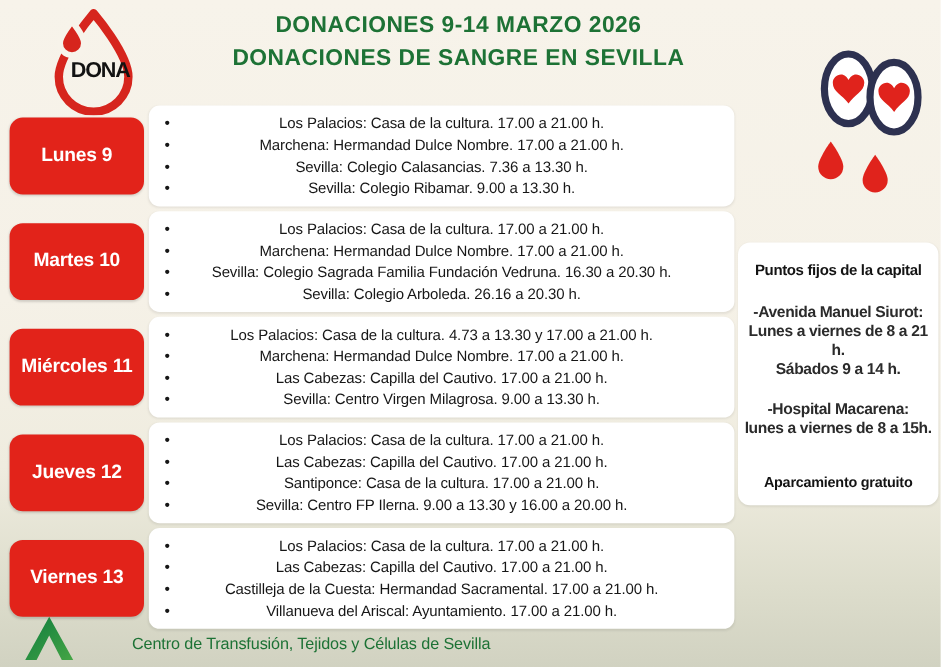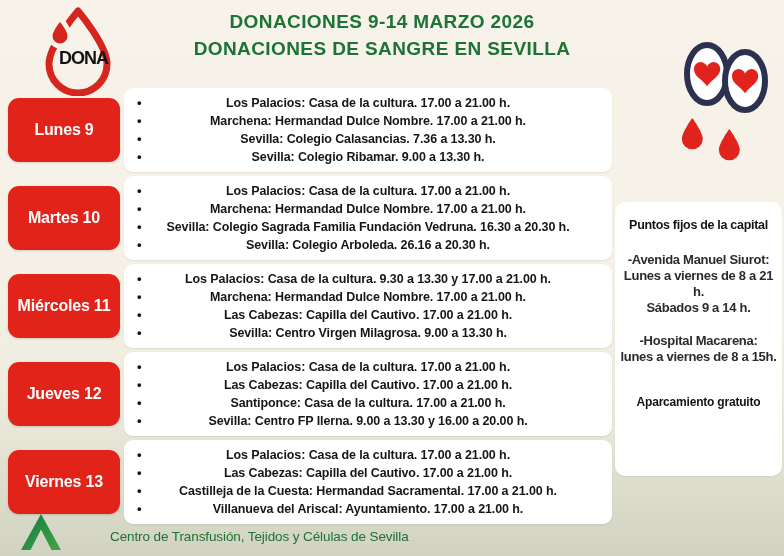--- a/index.html
+++ b/index.html
@@ -28,28 +28,28 @@
     box-shadow:0 1px 2px rgba(0,0,0,.15);
   }
   .day-box{
     flex:1;margin-left:4px;height:100%;background:#ffffff;border-radius:9px;
     display:flex;flex-direction:column;justify-content:space-evenly;
     padding:4px 8px;box-sizing:border-box;
     box-shadow:0 1px 2px rgba(0,0,0,.07);
   }
   .entry-line{
     position:relative;text-align:center;
-    font-size:12.5px;font-weight:bold;color:#161616;letter-spacing:-.1px;
+    font-size:12.5px;font-weight:normal;color:#161616;letter-spacing:-.1px;
   }
   .entry-line::before{
     content:"\2022";position:absolute;left:5px;top:-1px;font-size:13px;color:#161616;
   }
   
   .sidebar{
-    position:absolute;left:615px;top:202px;width:167px;height:274px;
+    position:absolute;left:615px;top:202px;width:167px;height:219px;
     background:#ffffff;border-radius:10px;box-sizing:border-box;
     padding:16px 4px 10px 4px;text-align:center;color:#242424;
     box-shadow:0 1px 2px rgba(0,0,0,.07);
   }
   .sidebar-heading{font-size:12.5px;font-weight:bold;letter-spacing:-.3px;color:#141414;margin-bottom:20px;}
   .sidebar-group{font-size:13px;font-weight:bold;letter-spacing:-.3px;line-height:16px;color:#2b2b2b;}
   .sidebar-group + .sidebar-group{margin-top:17px;}
   .sidebar-note{margin-top:30px;font-size:12px;font-weight:bold;letter-spacing:-.2px;color:#141414;}
   
   .a-logo{position:absolute;left:18px;top:512px;width:46px;height:40px;}
@@ -107,21 +107,21 @@
         <div class="entry-line">Los Palacios: Casa de la cultura. 17.00 a 21.00 h.</div>
         <div class="entry-line">Marchena: Hermandad Dulce Nombre. 17.00 a 21.00 h.</div>
         <div class="entry-line">Sevilla: Colegio Sagrada Familia Fundación Vedruna. 16.30 a 20.30 h.</div>
         <div class="entry-line">Sevilla: Colegio Arboleda. 26.16 a 20.30 h.</div>
       </div>
     </div>
 
     <div class="day-row">
       <div class="day-btn">Miércoles 11</div>
       <div class="day-box">
-        <div class="entry-line">Los Palacios: Casa de la cultura. 9.30 a 13.30 y 17.00 a 21.00 h.</div>
+        <div class="entry-line">Los Palacios: Casa de la cultura. 4.73 a 13.30 y 17.00 a 21.00 h.</div>
         <div class="entry-line">Marchena: Hermandad Dulce Nombre. 17.00 a 21.00 h.</div>
         <div class="entry-line">Las Cabezas: Capilla del Cautivo. 17.00 a 21.00 h.</div>
         <div class="entry-line">Sevilla: Centro Virgen Milagrosa. 9.00 a 13.30 h.</div>
       </div>
     </div>
 
     <div class="day-row">
       <div class="day-btn">Jueves 12</div>
       <div class="day-box">
         <div class="entry-line">Los Palacios: Casa de la cultura. 17.00 a 21.00 h.</div>

